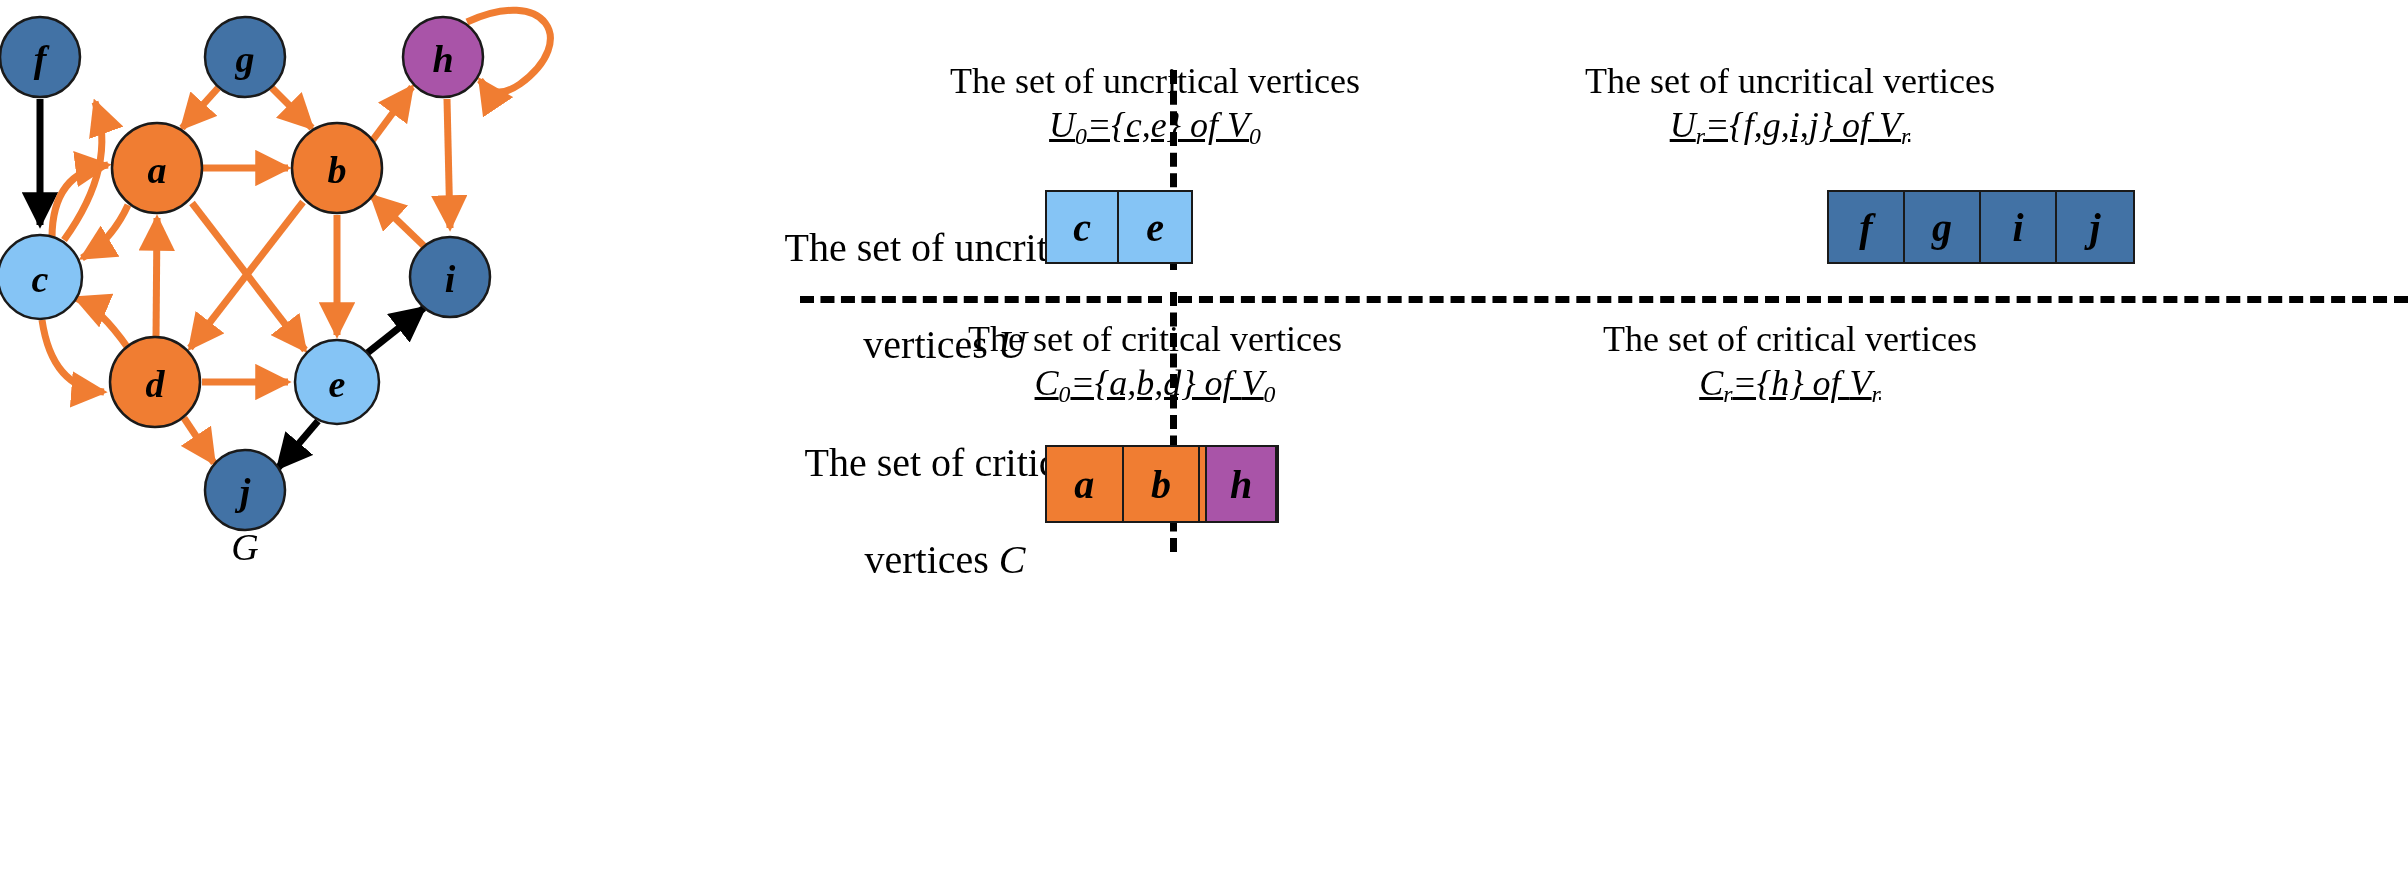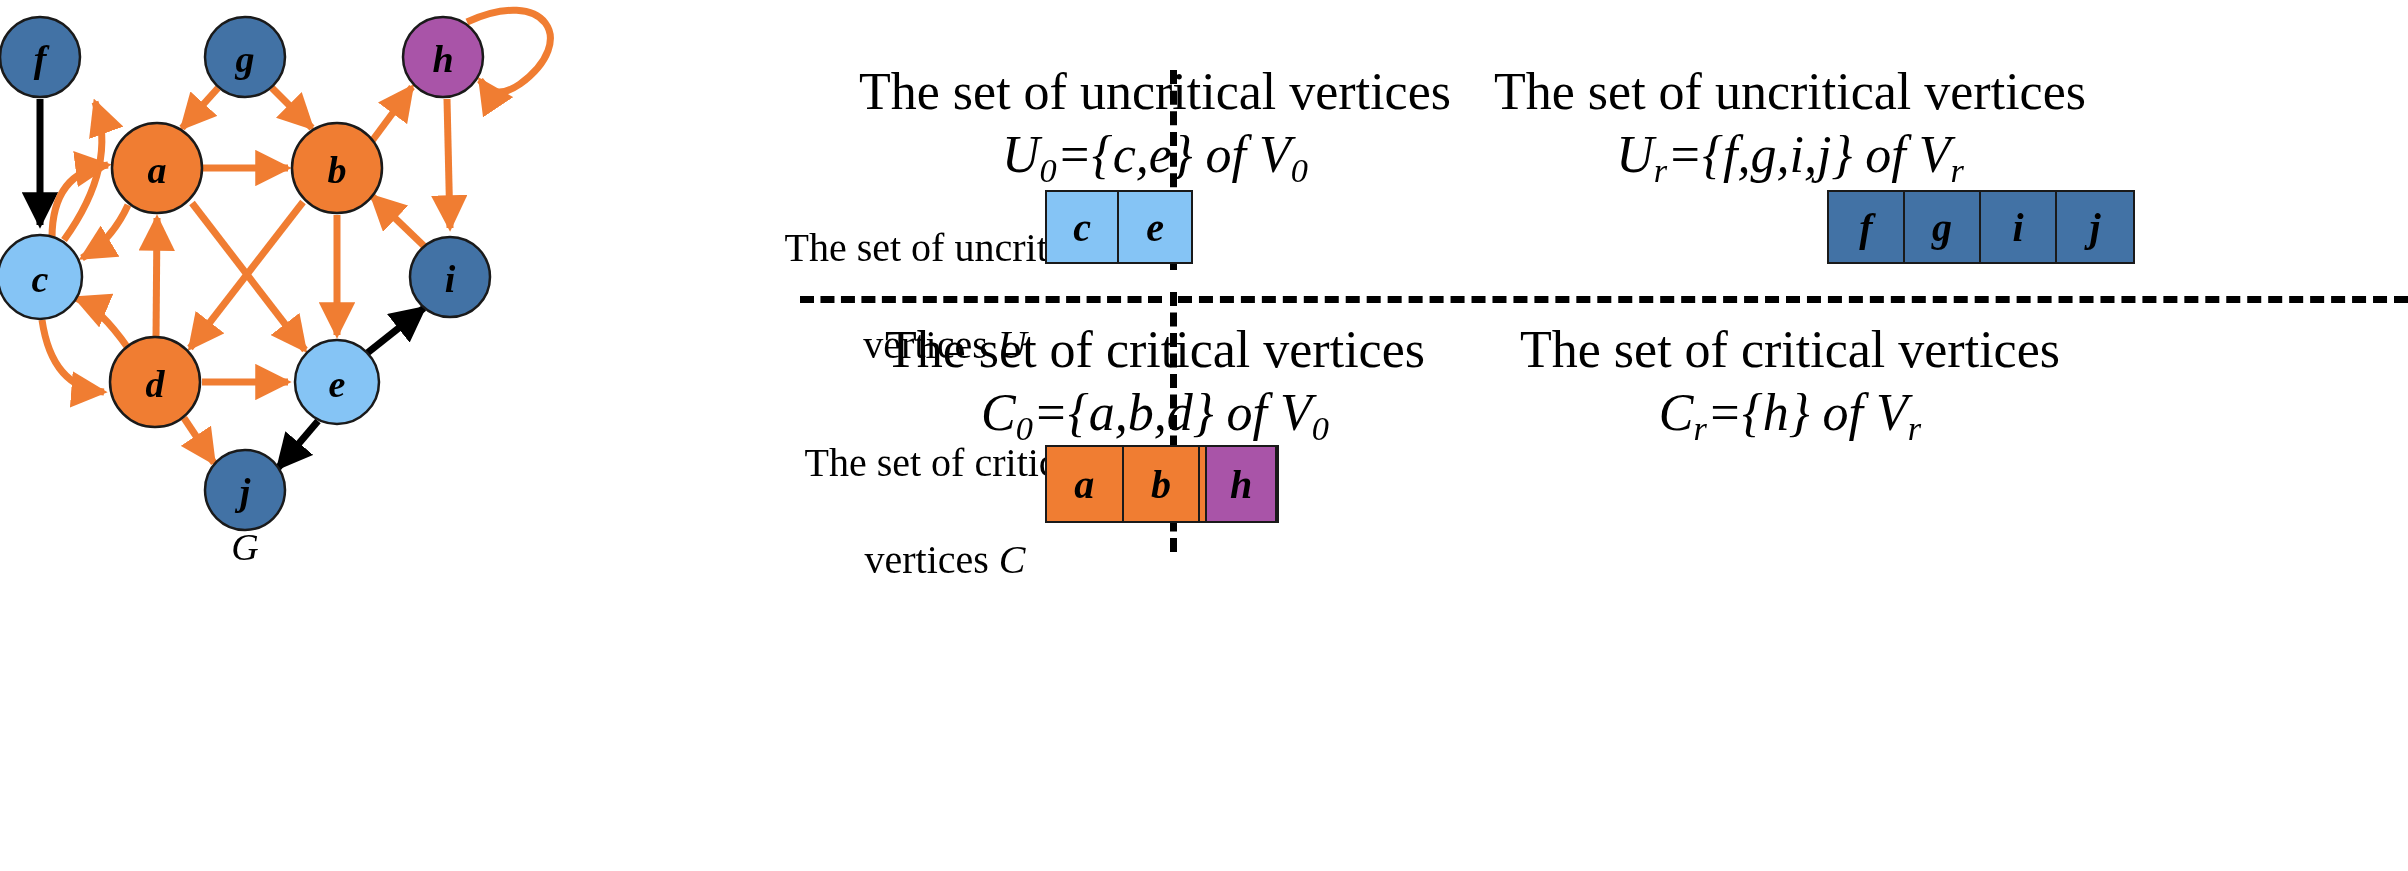--- a/index.html
+++ b/index.html
@@ -62,25 +62,26 @@
     line-height: 1.22;
     white-space: pre-line;
   }
   .row-label .sym {
     font-style: italic;
   }
 
   .quad-caption {
     position: absolute;
     text-align: center;
-    font-size: 52px;
+    font-size: 36px;
     line-height: 1.22;
   }
   .quad-caption .line2 {
     display: block;
+    text-decoration: underline;
   }
   .mathit { font-style: italic; }
   .sub {
     font-style: italic;
     font-size: 0.66em;
     vertical-align: -0.30em;
   }
 
   
   .sep-v {

